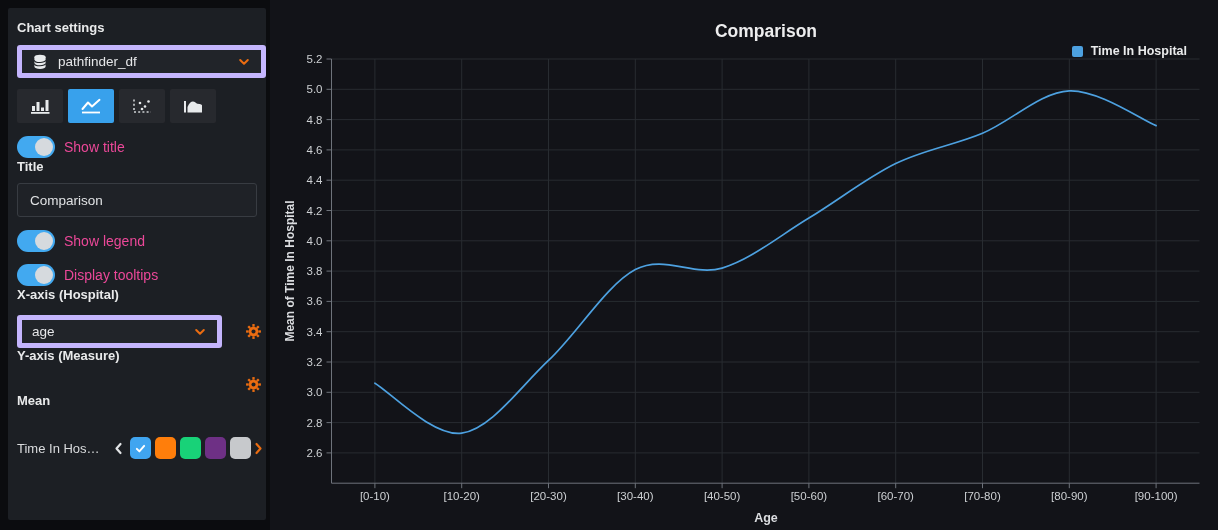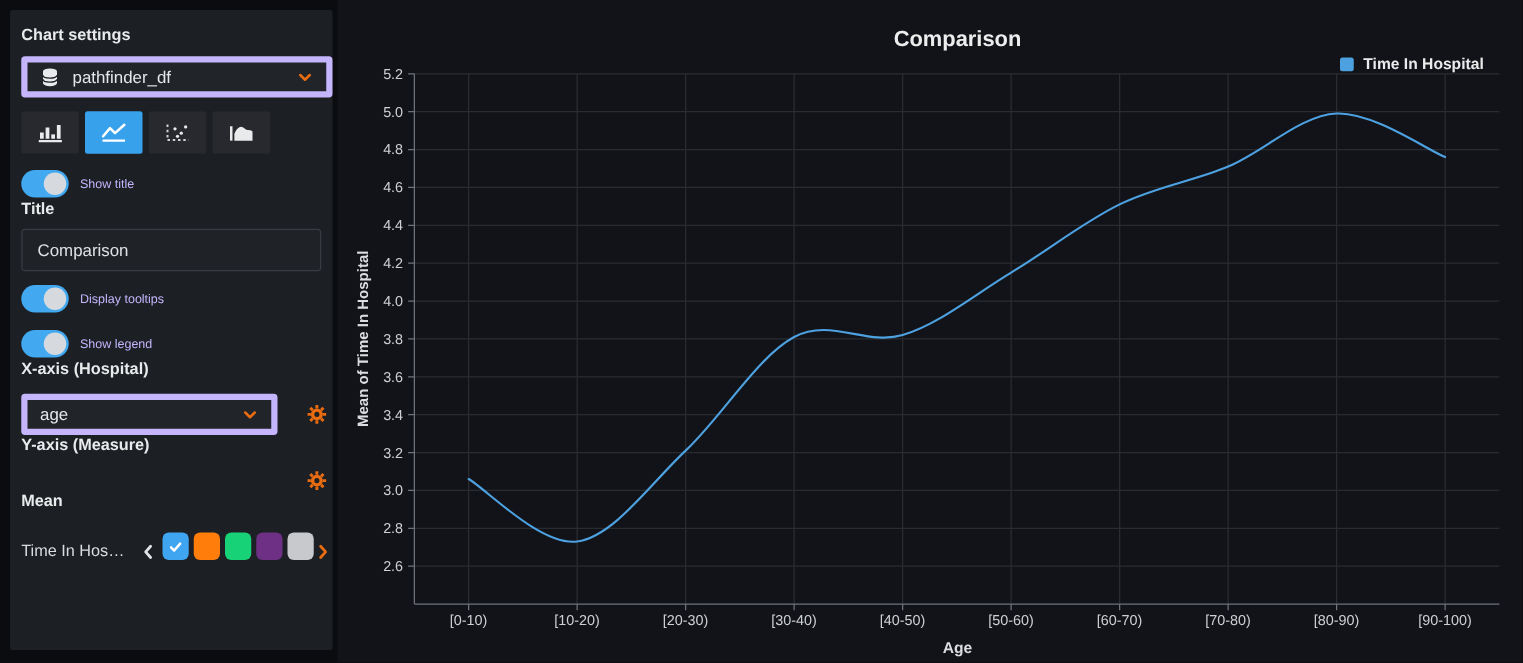--- a/index.html
+++ b/index.html
@@ -21,29 +21,29 @@
   .type-btn { width:46px; height:34px; background:#27292e; border:none; border-radius:2px;
     display:flex; align-items:center; justify-content:center; cursor:pointer; }
   .type-btn.on { background:#38a1ec; }
   .toggle-row { display:flex; align-items:center; gap:9px; margin-top:12px; height:24px; }
   .toggle { width:38px; height:22px; border-radius:11px; background:#5a5f66; position:relative;
     cursor:pointer; flex:0 0 auto; }
   .toggle .knob { position:absolute; top:2px; left:2px; width:18px; height:18px;
     border-radius:50%; background:#d6dade; }
   .toggle.on { background:#42a9f0; }
   .toggle.on .knob { left:18px; }
-  .toggle-label { font-size:10px; color:#c4b5fd; }
+  .toggle-label { font-size:14px; color:#ec4899; }
   .field-label { font-size:13px; font-weight:700; color:#e9eaeb; margin-top:0; }
   .text-input { margin-top:9px; width:240px; height:34px; background:#1f2227;
     border:1px solid #383c42; border-radius:3px; color:#e0e2e4; font-size:13.5px;
     padding:0 12px; font-family:"Liberation Sans", sans-serif; }
   .axis-row { display:flex; align-items:center; margin-top:13px; }
   .axis-row .dropdown { flex:0 0 205px; }
   .gear-wrap { margin-left:auto; margin-right:4px; cursor:pointer; display:flex; }
-  .color-row { display:flex; align-items:flex-end; margin-top:12px; height:28px; }
+  .color-row { display:flex; align-items:center; margin-top:26px; height:28px; }
   .series-name { flex:0 0 94px; font-size:13px; color:#dadcde; white-space:nowrap;
     overflow:hidden; }
   .pal-chev { display:flex; align-items:center; cursor:pointer; padding:0 3px; }
   .swatches { display:flex; gap:4px; margin-left:4px; }
   .swatch { width:21px; height:22px; border-radius:5px; cursor:pointer;
     display:flex; align-items:center; justify-content:center; }
 
   
   .chart-panel { position:absolute; left:270px; top:0; width:948px; height:530px;
     background:#121318; }
@@ -117,32 +117,32 @@
     <div class="toggle-row">
       <div class="toggle on">
           <div class="knob"></div>
         </div>
       <span class="toggle-label">Show title</span>
     </div>
 
     <div class="field-label">Title</div>
     <input class="text-input" value="Comparison" style="">
 
+    <div class="toggle-row">
+      <div class="toggle on">
+          <div class="knob"></div>
+        </div>
+      <span class="toggle-label">Show legend</span>
+    </div>
+
     <div class="toggle-row" style="margin-top:10px;">
       <div class="toggle on">
           <div class="knob"></div>
         </div>
       <span class="toggle-label">Display tooltips</span>
-    </div>
-
-    <div class="toggle-row">
-      <div class="toggle on">
-          <div class="knob"></div>
-        </div>
-      <span class="toggle-label">Show legend</span>
     </div>
 
     <div class="field-label">X-axis (Hospital)</div>
     <div class="axis-row">
       <div class="dropdown">
         <span class="dd-label">age</span>
         <svg class="chev" width="14" height="14" viewBox="0 0 14 14">
           <path d="M3.2 5 L7 8.8 L10.8 5" fill="none" stroke="#ea6c11" stroke-width="2" stroke-linecap="round" stroke-linejoin="round"></path>
         </svg>
       </div>

